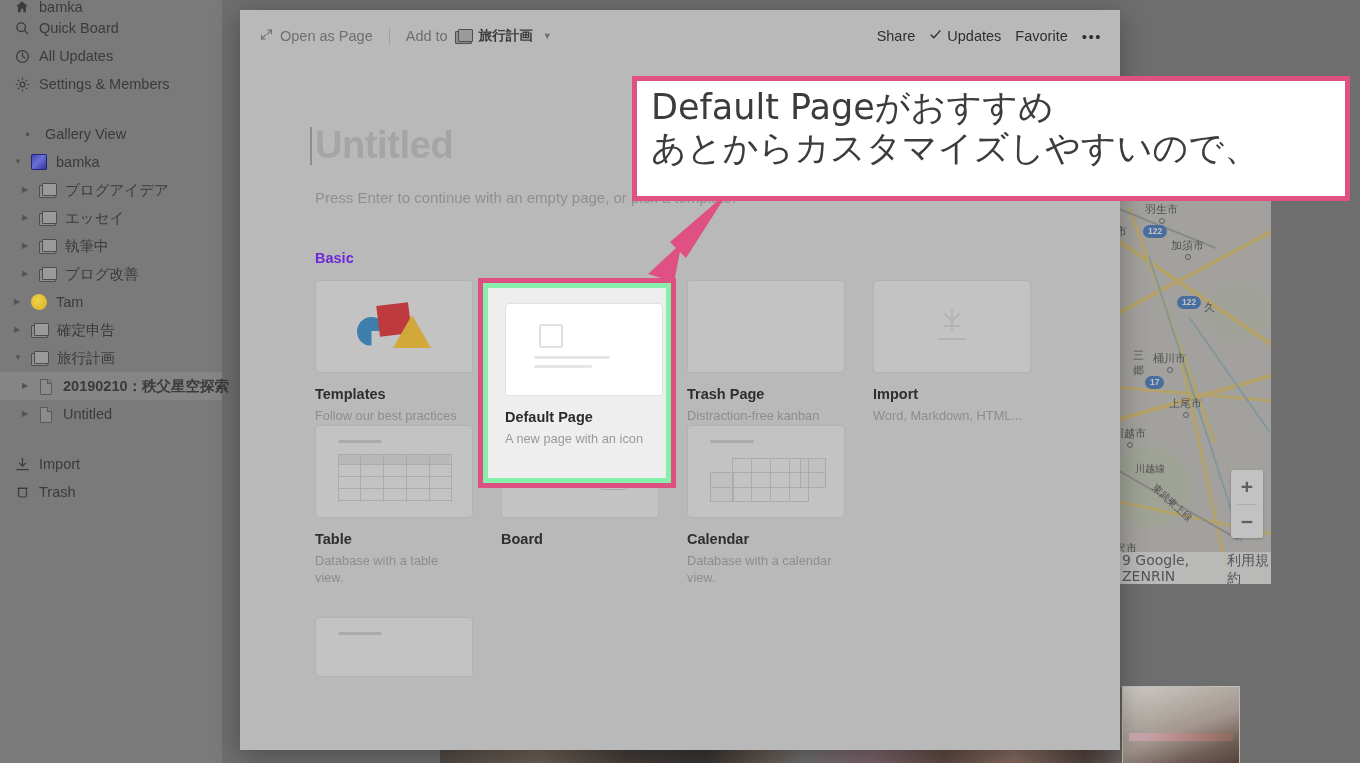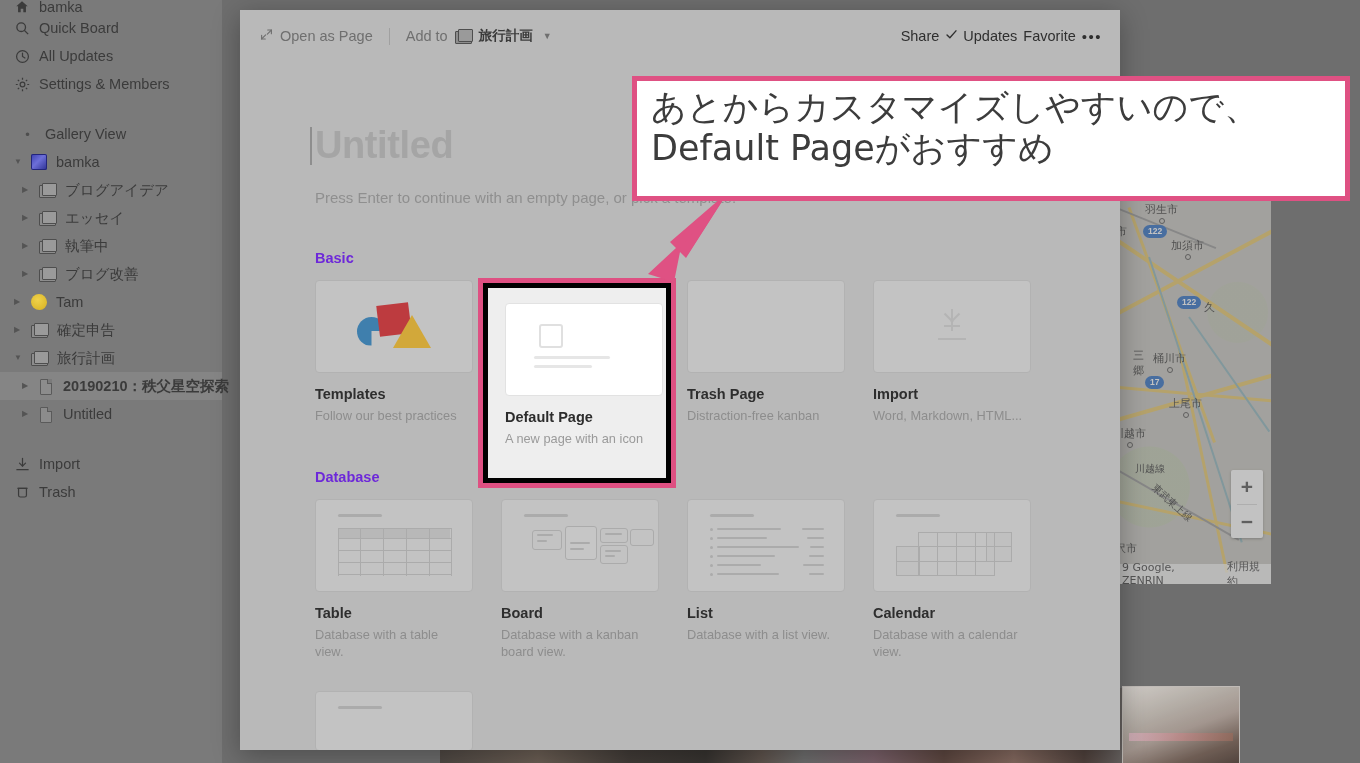--- a/index.html
+++ b/index.html
@@ -59,21 +59,21 @@
   
   #modal{position:absolute;left:240px;top:10px;width:880px;height:740px;
     background:#b9b9b9;box-shadow:0 6px 26px rgba(0,0,0,.30);overflow:hidden;}
   #modal-toolbar{height:52px;display:flex;align-items:center;padding:0 18px 0 20px;
     box-sizing:border-box;}
   .tb-left{display:flex;align-items:center;color:#6f6f6f;font-size:14.5px;}
   .tb-open{display:flex;align-items:center;gap:7px;cursor:default;}
   .tb-sep{width:1px;height:17px;background:#a0a0a0;margin:0 16px;}
   .tb-addto{display:flex;align-items:center;gap:7px;color:#6f6f6f;}
   .tb-dest{color:#3a3a3a;font-weight:bold;font-size:13.5px;}
-  .tb-right{margin-left:auto;display:flex;align-items:center;gap:6px;
+  .tb-right{margin-left:auto;display:flex;align-items:center;gap:14px;
     color:#2f2f2f;font-size:14.5px;}
   .tb-right .with-check{display:flex;align-items:center;gap:5px;}
   .dots{letter-spacing:1.5px;font-size:15px;color:#2f2f2f;}
   .chev-dn{font-size:9px;color:#6f6f6f;margin-left:3px;}
 
   #modal-body{padding:0 0 0 75px;}
   #page-title{font-size:38px;font-weight:bold;color:#a5a5a5;margin-top:62px;
     position:relative;display:inline-block;letter-spacing:-.4px;}
   #page-title .caret-bar{position:absolute;left:-5px;top:3px;width:2px;height:38px;background:#8e8e8e;}
   #page-hint{margin-top:22px;color:#8f8f8f;font-size:15px;}
@@ -81,21 +81,21 @@
   .sec-title{font-size:14.5px;font-weight:bold;color:#6d28d9;margin:44px 0 14px;}
   .card-grid{display:flex;gap:26px;}
   .card{width:160px;}
   .card-thumb{width:158px;height:93px;background:#c3c3c3;border:1px solid #b2b2b2;
     border-radius:4px;box-sizing:border-box;display:flex;align-items:center;justify-content:center;}
   .card-name{margin-top:13px;font-size:14.5px;color:#2e2e2e;font-weight:600;}
   .card-desc{margin-top:5px;font-size:12.8px;color:#8d8d8d;line-height:1.38;max-width:150px;}
 
   
   #default-card-wrap{position:absolute;left:478px;top:278px;width:198px;height:210px;
-    border:5px solid #de5082;background:#000000;box-sizing:border-box;z-index:30;}
+    border:5px solid #de5082;background:#86efac;box-sizing:border-box;z-index:30;}
   #default-card-inner{position:absolute;inset:5px;background:#eeeeee;
     padding:15px 0 0 17px;box-sizing:border-box;}
   #default-card-inner .card-thumb{background:#fff;border-color:#e2e2e2;}
   #default-card-inner .card-name{color:#2c2c2c;}
   #default-card-inner .card-desc{color:#9a9a9a;}
 
   
   .tmpl-art{position:relative;width:74px;height:46px;}
   .tmpl-circle{position:absolute;left:0;top:13px;width:29px;height:29px;background:#3f7fad;
     border-radius:50%;clip-path:polygon(0 0,100% 0,100% 50%,50% 50%,50% 100%,0 100%);}
@@ -143,22 +143,22 @@
     font-family:"DejaVu Sans",sans-serif;}
   .mcity .cdot{display:block;width:4px;height:4px;border:1px solid #555;border-radius:50%;
     margin:1px auto 0;background:#c9c7c1;}
   .mshield{position:absolute;background:#2e6ec4;color:#fff;font-size:8.5px;font-weight:bold;
     border-radius:7px;padding:1px 5px;line-height:1.25;}
   #map-zoom{position:absolute;right:8px;bottom:46px;width:32px;height:68px;background:#fff;
     border-radius:2px;box-shadow:0 1px 3px rgba(0,0,0,.3);}
   #map-zoom div{height:34px;display:flex;align-items:center;justify-content:center;
     font-size:21px;color:#555;font-weight:bold;}
   #map-zoom .zsep{height:1px;background:#ddd;margin:0 6px;}
-  #map-attr{position:absolute;left:0;bottom:0;width:100%;height:20px;background:rgba(255,255,255,.72);
-    font-size:11px;color:#444;display:flex;align-items:center;gap:7px;padding-left:3px;
+  #map-attr{position:absolute;left:0;bottom:0;width:100%;height:32px;background:rgba(255,255,255,.72);
+    font-size:14px;color:#444;display:flex;gap:7px;padding-left:3px;
     box-sizing:border-box;font-family:"DejaVu Sans",sans-serif;}
   #map-dim{position:absolute;inset:0;background:rgba(110,110,110,.42);}
 
   
   #annot-box{position:absolute;left:632px;top:76px;width:718px;height:125px;
     background:#fff;border:5px solid #df5183;box-sizing:border-box;z-index:40;
     padding:6px 14px 0;}
   #annot-box .ln{color:#3c3c3c;font-size:35px;line-height:1.18;white-space:nowrap;
     font-family:"DejaVu Sans",sans-serif;}
   #annot-arrow{position:absolute;left:640px;top:196px;width:100px;height:110px;z-index:39;}
@@ -424,21 +424,20 @@
               <span class="head"></span>
               <span class="base"></span>
           </div>
         </div>
         <div class="card-name">Import</div>
         <div class="card-desc">Word, Markdown, HTML...</div>
       </div>
     </div>
 
     
-    <div class="sec-title">Database</div>
     <div class="card-grid">
 
       <div class="card">
         <div class="card-thumb" style="position:relative">
           <span class="mini-hdr"></span>
           <span class="tbl-grid">
             <i class="gc" style="left:0;top:0;width:114px;height:1.4px"></i>
             <i class="gc" style="left:0;top:10px;width:114px;height:1.4px"></i>
             <i class="gc" style="left:0;top:22px;width:114px;height:1.4px"></i>
             <i class="gc" style="left:0;top:34px;width:114px;height:1.4px"></i>
@@ -472,50 +471,22 @@
                 <i class="bl" style="left:4px;top:4px;width:17px"></i>
               </i>
             <i class="brd-card" style="left:68px;top:19px;width:26px;height:17px;">
                 <i class="bl" style="left:4px;top:4px;width:16px"></i>
                 <i class="bl" style="left:4px;top:9px;width:10px"></i>
               </i>
             <i class="brd-card" style="left:98px;top:3px;width:22px;height:15px;"></i>
           </span>
         </div>
         <div class="card-name">Board</div>
-        <div class="card-desc">Database with a kanban board view.</div>
-      </div>
-
-      <div class="card">
-        <div class="card-thumb" style="position:relative">
-          <span class="mini-hdr"></span>
-          <span class="lst-wrap">
-            <i class="lst-bullet" style="left:0;top:2px"></i>
-              <i class="lst-row" style="left:7px;top:2px;width:64px"></i>
-              <i class="lst-row" style="left:92px;top:2px;width:22px"></i>
-            <i class="lst-bullet" style="left:0;top:11px"></i>
-              <i class="lst-row" style="left:7px;top:11px;width:50px"></i>
-              <i class="lst-row" style="left:97px;top:11px;width:17px"></i>
-            <i class="lst-bullet" style="left:0;top:20px"></i>
-              <i class="lst-row" style="left:7px;top:20px;width:82px"></i>
-              <i class="lst-row" style="left:100px;top:20px;width:14px"></i>
-            <i class="lst-bullet" style="left:0;top:29px"></i>
-              <i class="lst-row" style="left:7px;top:29px;width:58px"></i>
-              <i class="lst-row" style="left:99px;top:29px;width:15px"></i>
-            <i class="lst-bullet" style="left:0;top:38px"></i>
-              <i class="lst-row" style="left:7px;top:38px;width:44px"></i>
-              <i class="lst-row" style="left:93px;top:38px;width:21px"></i>
-            <i class="lst-bullet" style="left:0;top:47px"></i>
-              <i class="lst-row" style="left:7px;top:47px;width:62px"></i>
-              <i class="lst-row" style="left:99px;top:47px;width:15px"></i>
-          </span>
-        </div>
-        <div class="card-name">List</div>
-        <div class="card-desc">Database with a list view.</div>
-      </div>
+      </div>
+
 
       <div class="card">
         <div class="card-thumb" style="position:relative">
           <span class="mini-hdr"></span>
           <span class="cal-wrap">
             <i style="position:absolute;left:0;top:22px;width:24px;height:30px;background:#c0c0c0;border:1.3px solid #ababab;box-sizing:border-box;"></i>
             <i style="position:absolute;left:90px;top:8px;width:26px;height:30px;background:#c0c0c0;border:1.3px solid #ababab;box-sizing:border-box;"></i>
             <i style="position:absolute;left:22px;top:8px;width:1.3px;height:44px;background:#ababab"></i>
             <i style="position:absolute;left:41px;top:8px;width:1.3px;height:44px;background:#ababab"></i>
             <i style="position:absolute;left:60px;top:8px;width:1.3px;height:44px;background:#ababab"></i>
@@ -554,15 +525,15 @@
     <div class="card-desc">A new page with an icon</div>
   </div>
 </div>
 
 <svg id="annot-arrow" viewBox="0 0 100 110">
   <path d="M88 -4 L46 62 L40 56 L34 86 L8 78 L36 52 L30 46 Z" fill="#df5183"></path>
   <path d="M88 -4 L48 58 L40 52 Z" fill="#df5183"></path>
 </svg>
 
 <div id="annot-box">
+  <div class="ln">Default Pageがおすすめ</div>
   <div class="ln">あとからカスタマイズしやすいので、</div>
-  <div class="ln">Default Pageがおすすめ</div>
 </div>
 
 </body></html>

